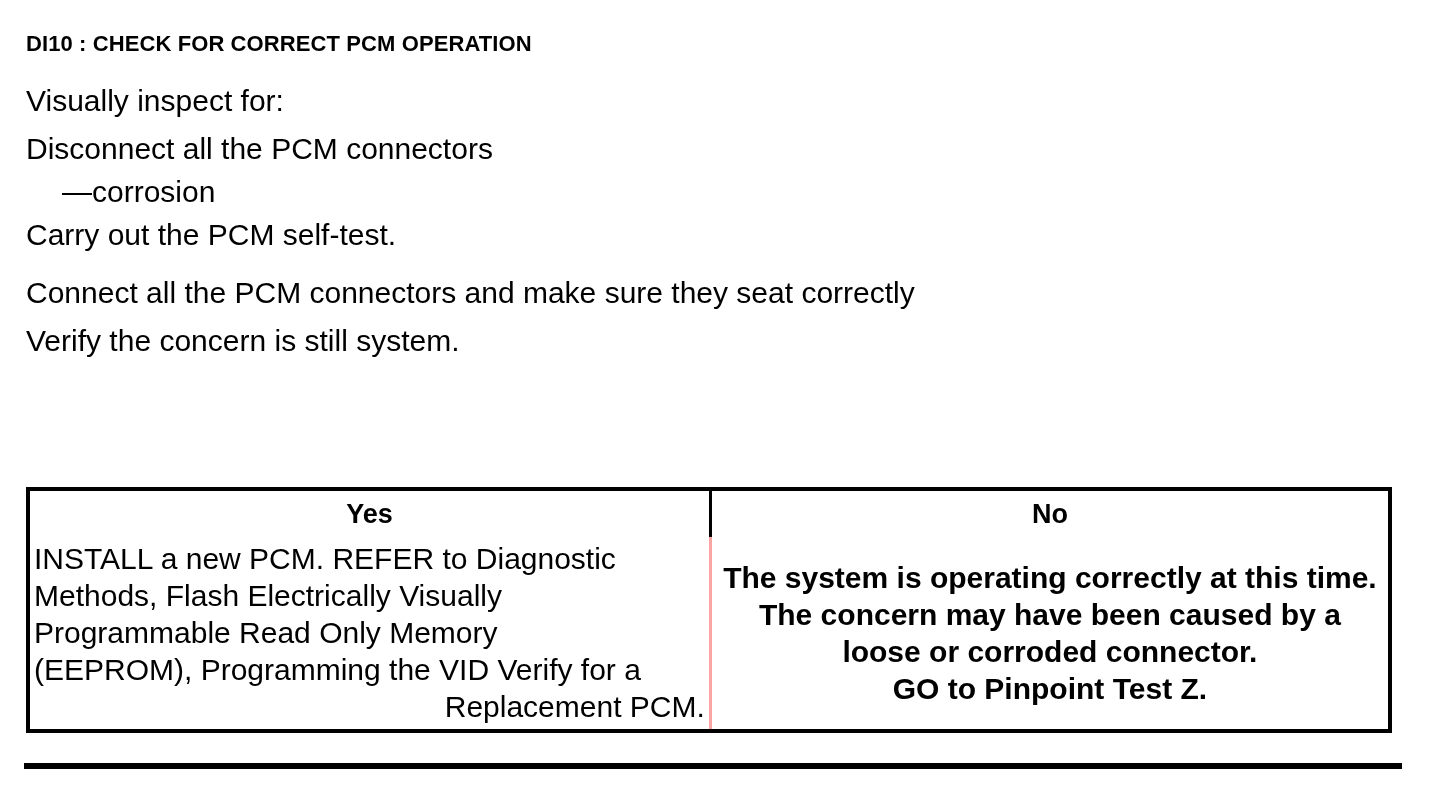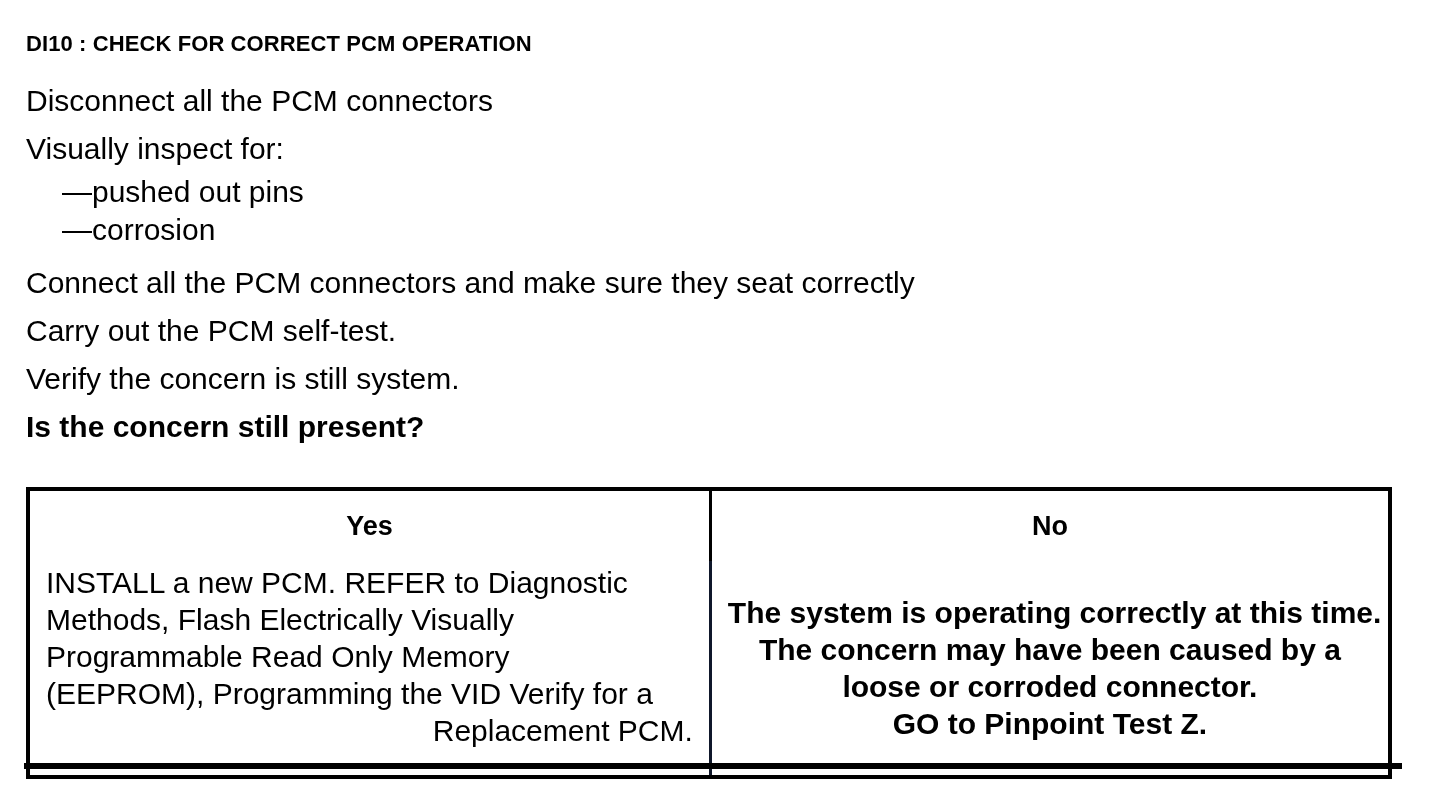--- a/index.html
+++ b/index.html
@@ -75,21 +75,21 @@
     background: #ffffff;
   }
   .decision-table table {
     border-collapse: collapse;
     width: 100%;
     table-layout: fixed;
   }
   .decision-table th,
   .decision-table td {
     border: 0;
-    padding: 16px;
+    padding: 4px;
     margin: 16px;
     vertical-align: middle;
   }
   .hdr-cell {
     height: 38px;
     font-size: 27px;
     font-weight: bold;
     text-align: center;
     border-bottom: 4px solid #000000;
     line-height: 38px;
@@ -97,21 +97,21 @@
   .hdr-cell.left-col {
     border-right: 3px solid #000000;
   }
   .body-cell {
     height: 182px;
     font-size: 30px;
     line-height: 37px;
     vertical-align: middle;
   }
   .body-cell.left-col {
-    border-right: 3px solid #0f172a;
+    border-right: 3px solid #fca5a5;
     text-align: left;
     vertical-align: top;
     padding-top: 3px;
   }
   .body-cell.right-col {
     text-align: center;
     font-weight: bold;
   }
   .cell-line {
     white-space: nowrap;
@@ -132,28 +132,26 @@
   }
 </style>
 </head>
 <body>
 
 <div class="page">
 
   <div class="step-title">DI10 : CHECK FOR CORRECT PCM OPERATION</div>
 
   <div class="instructions">
+    <div class="instr-line">Visually inspect for:</div>
     <div class="instr-line">Disconnect all the PCM connectors</div>
-    <div class="instr-line">Visually inspect for:</div>
-    <div class="instr-line dash first-dash">—pushed out pins</div>
     <div class="instr-line dash">—corrosion</div>
+    <div class="instr-line">Carry out the PCM self-test.</div>
     <div class="instr-line gap-top">Connect all the PCM connectors and make sure they seat correctly</div>
-    <div class="instr-line">Carry out the PCM self-test.</div>
     <div class="instr-line">Verify the concern is still system.</div>
-    <div class="instr-line bold">Is the concern still present?</div>
   </div>
 
   <div class="decision-table">
     <table>
       <colgroup>
         <col style="width:50.1%">
         <col style="width:49.9%">
       </colgroup>
       <thead>
         <tr>

